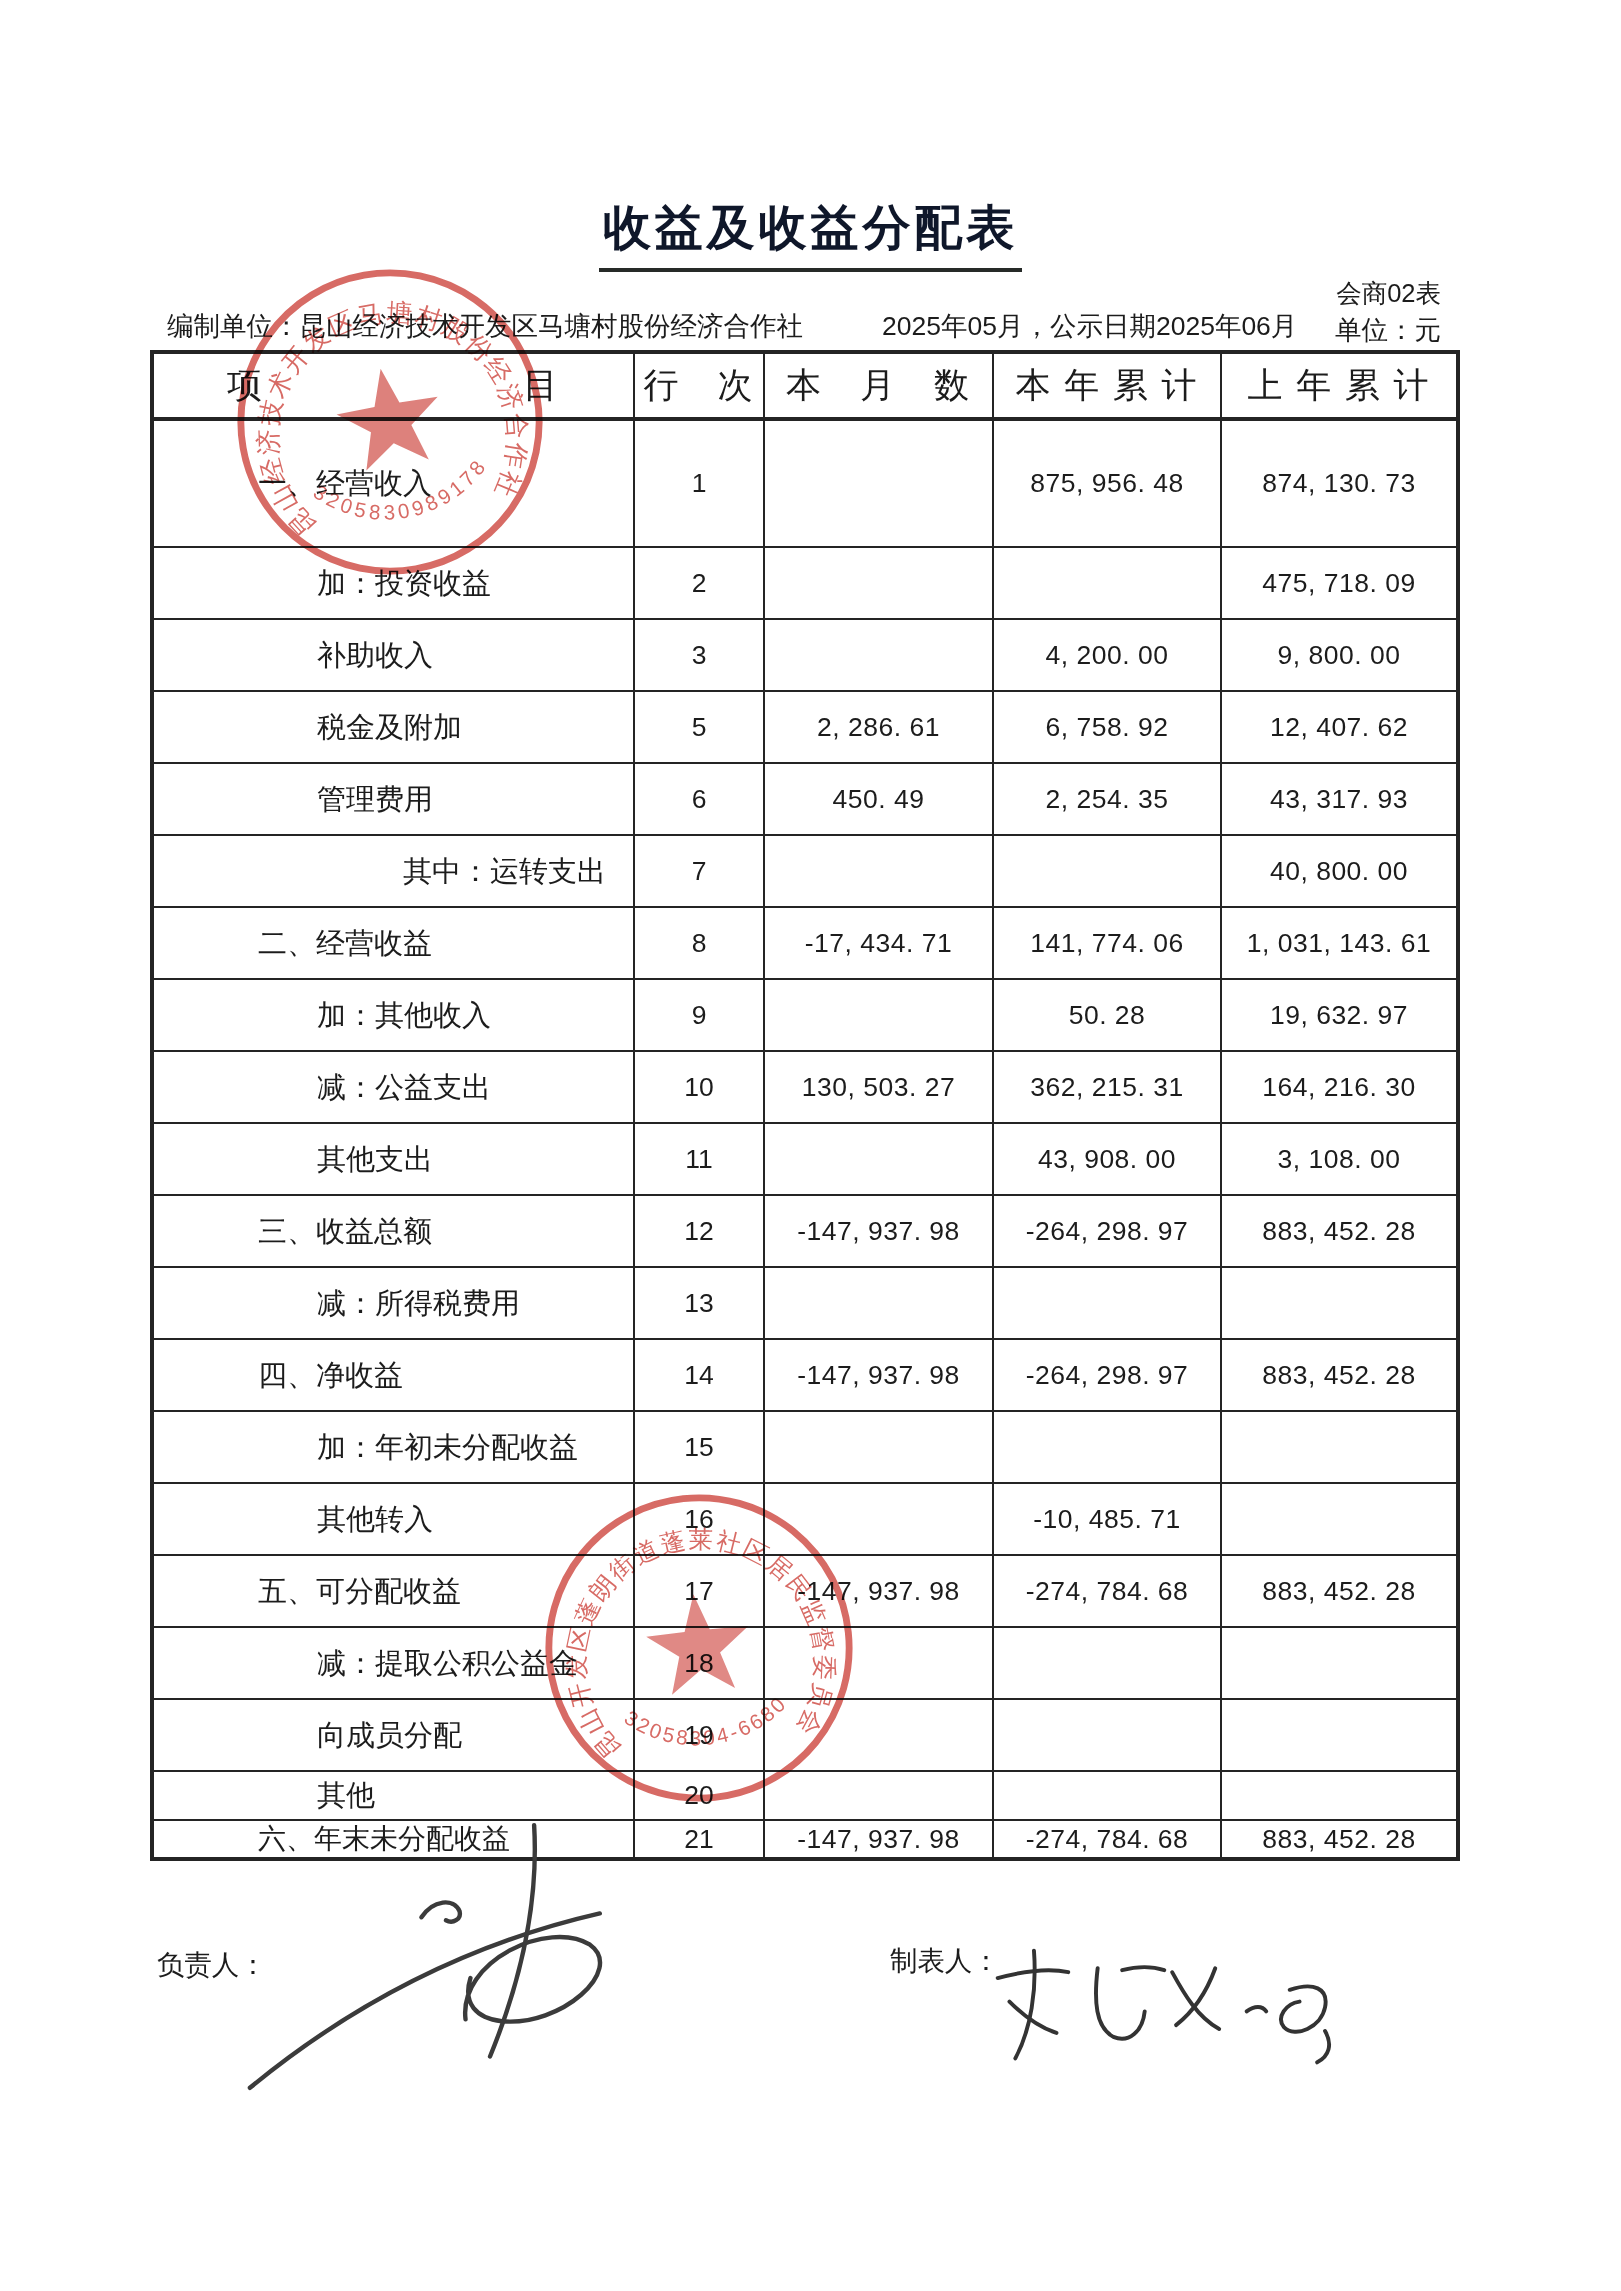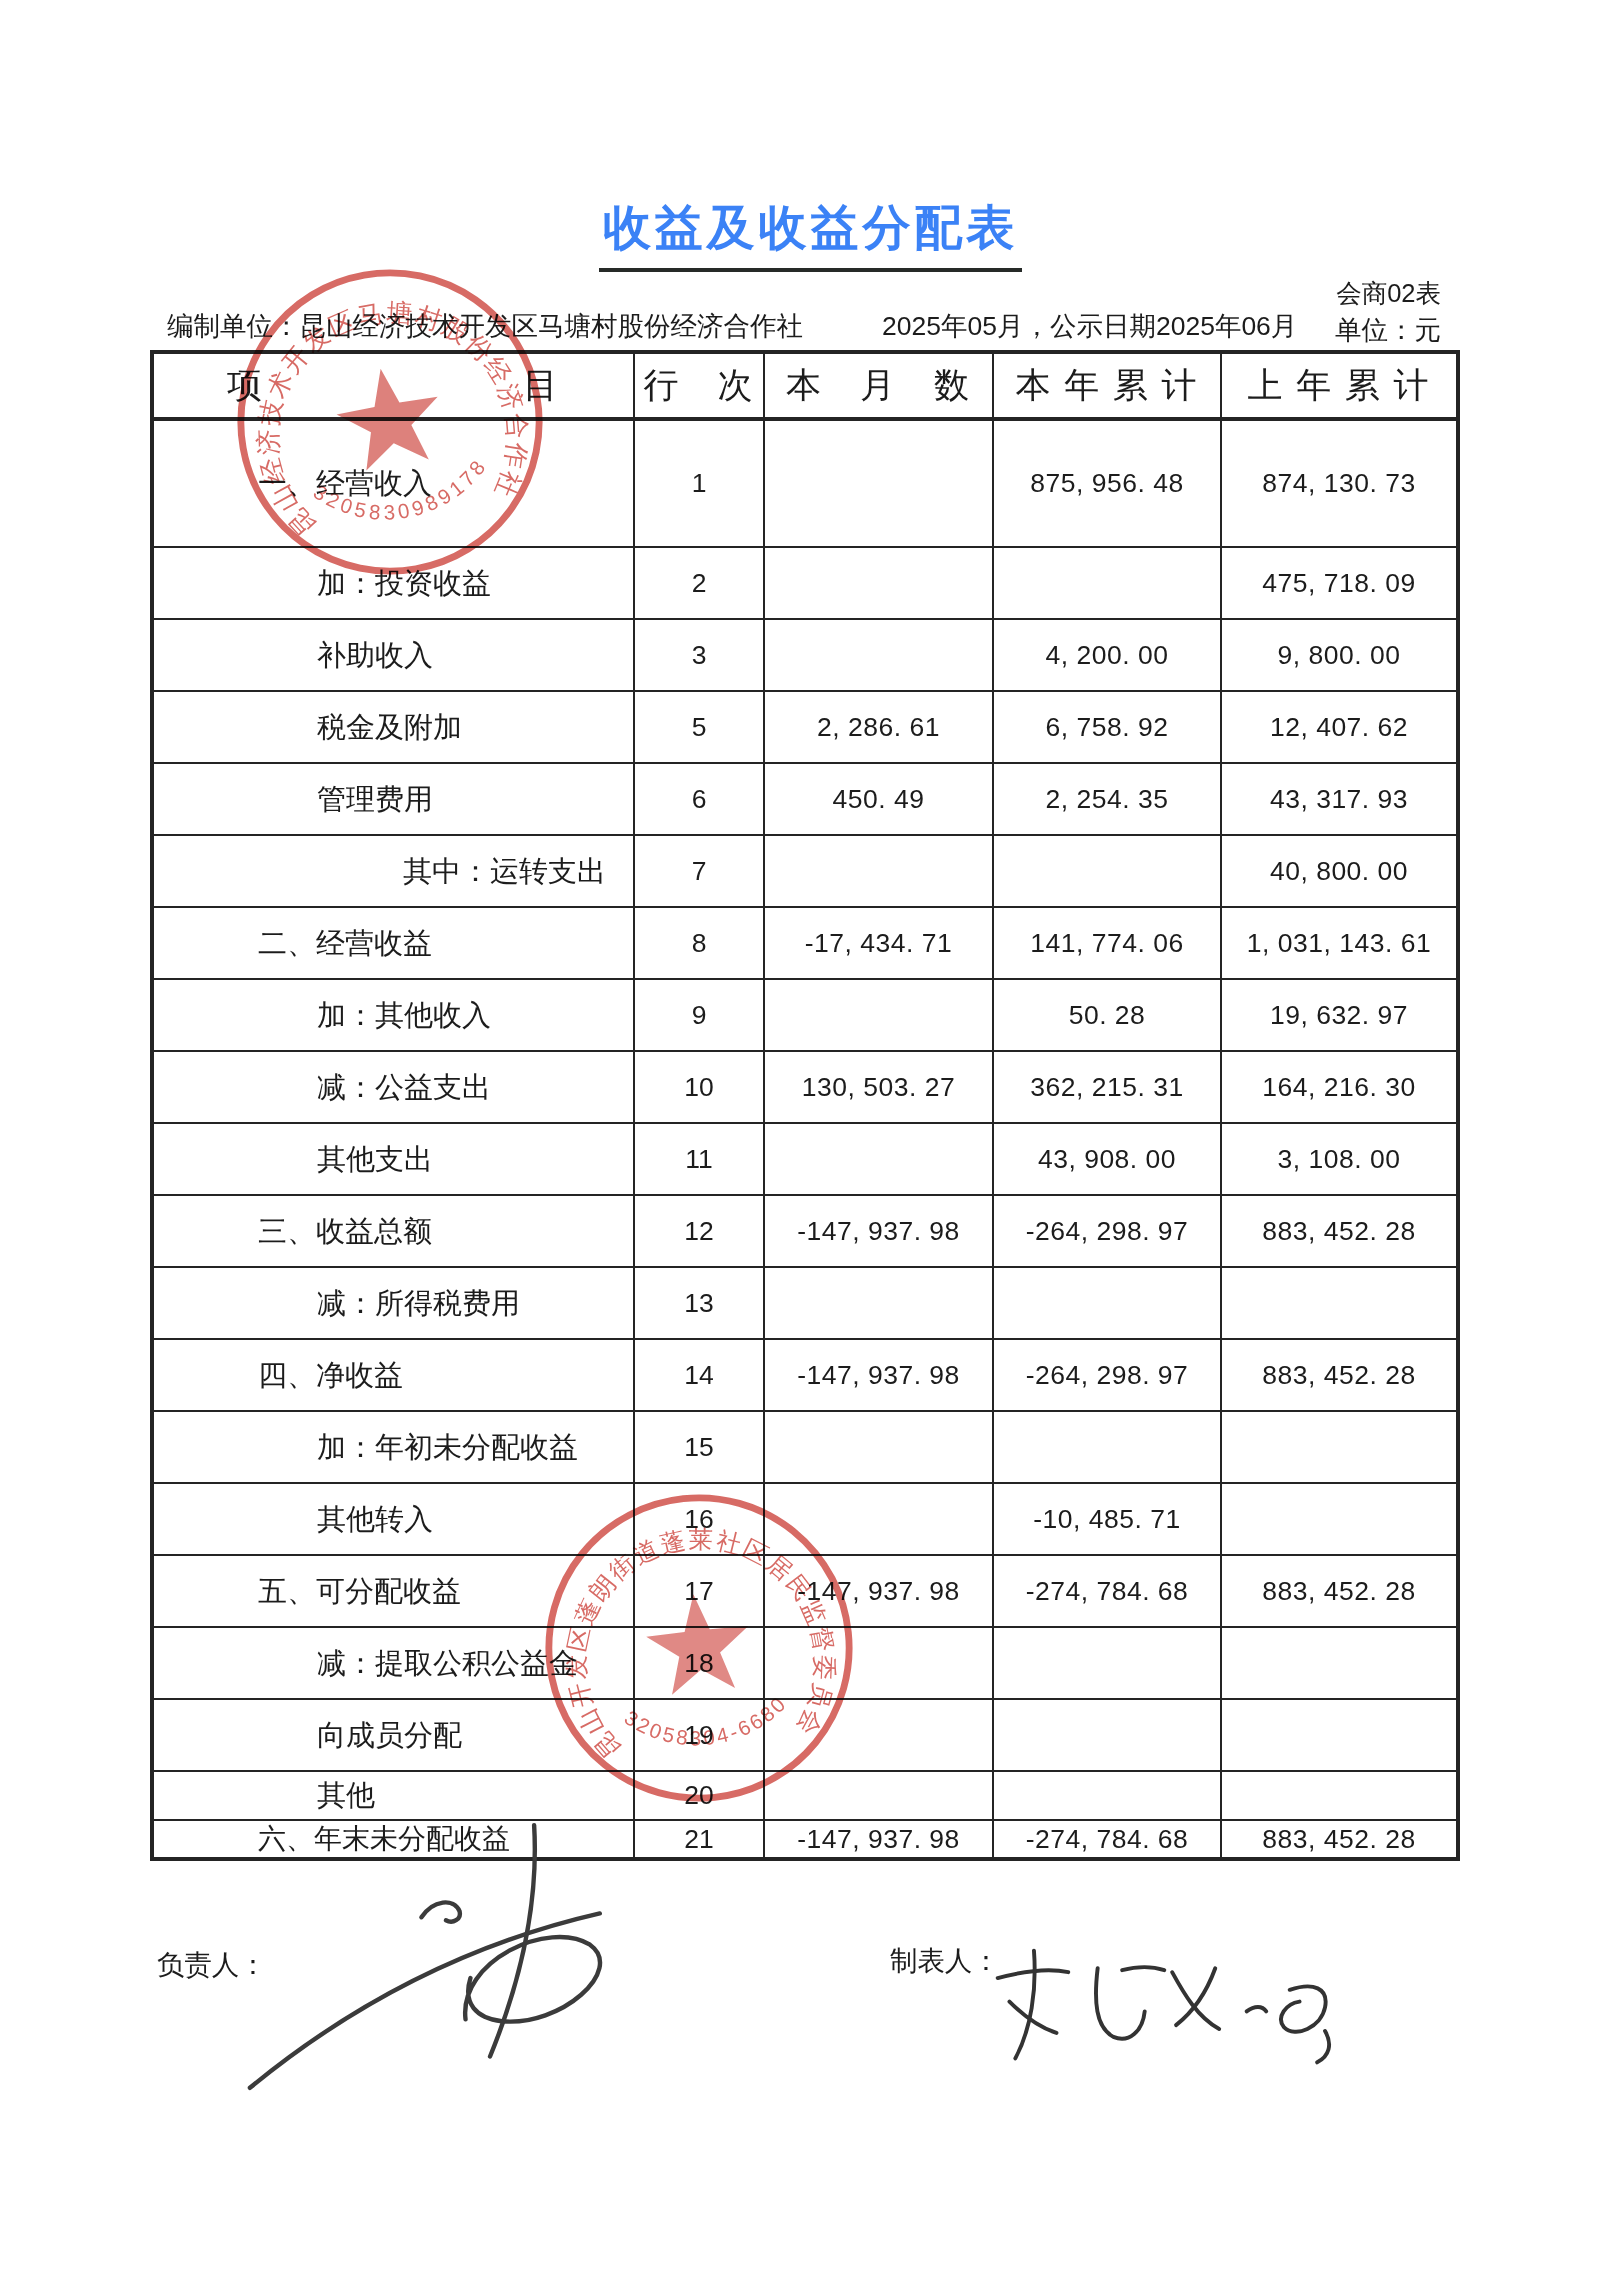--- a/index.html
+++ b/index.html
@@ -5,21 +5,21 @@
   html,body{margin:0;padding:0;}
   body{
     width:1621px;height:2292px;position:relative;background:#ffffff;
     font-family:"Liberation Sans","DejaVu Sans",sans-serif;
     color:#1c1c1c;overflow:hidden;
   }
   
   .doc-title-wrap{position:absolute;top:196px;left:0;width:1621px;text-align:center;}
   .doc-title{
     display:inline-block;font-size:48px;font-weight:bold;letter-spacing:3.9px;
-    color:#3b82f6;border-bottom:4.9px solid #262a28;padding:0 3.9px 7.8px 3.9px;
+    color:#0f172a;border-bottom:4.9px solid #262a28;padding:0 3.9px 7.8px 3.9px;
   }
   .form-code{position:absolute;top:276px;left:1333px;width:108px;font-size:25.5px;text-align:right;}
   .info-line{position:absolute;top:308px;left:0;width:1621px;height:39px;font-size:26.5px;}
   .info-prepared{position:absolute;left:167px;top:0;}
   .info-period{position:absolute;left:882px;top:0;}
   .info-unit{position:absolute;left:1333px;top:3.9px;width:108px;text-align:right;}
 
   
   table.report{
     position:absolute;left:150px;top:350px;width:1308px;

